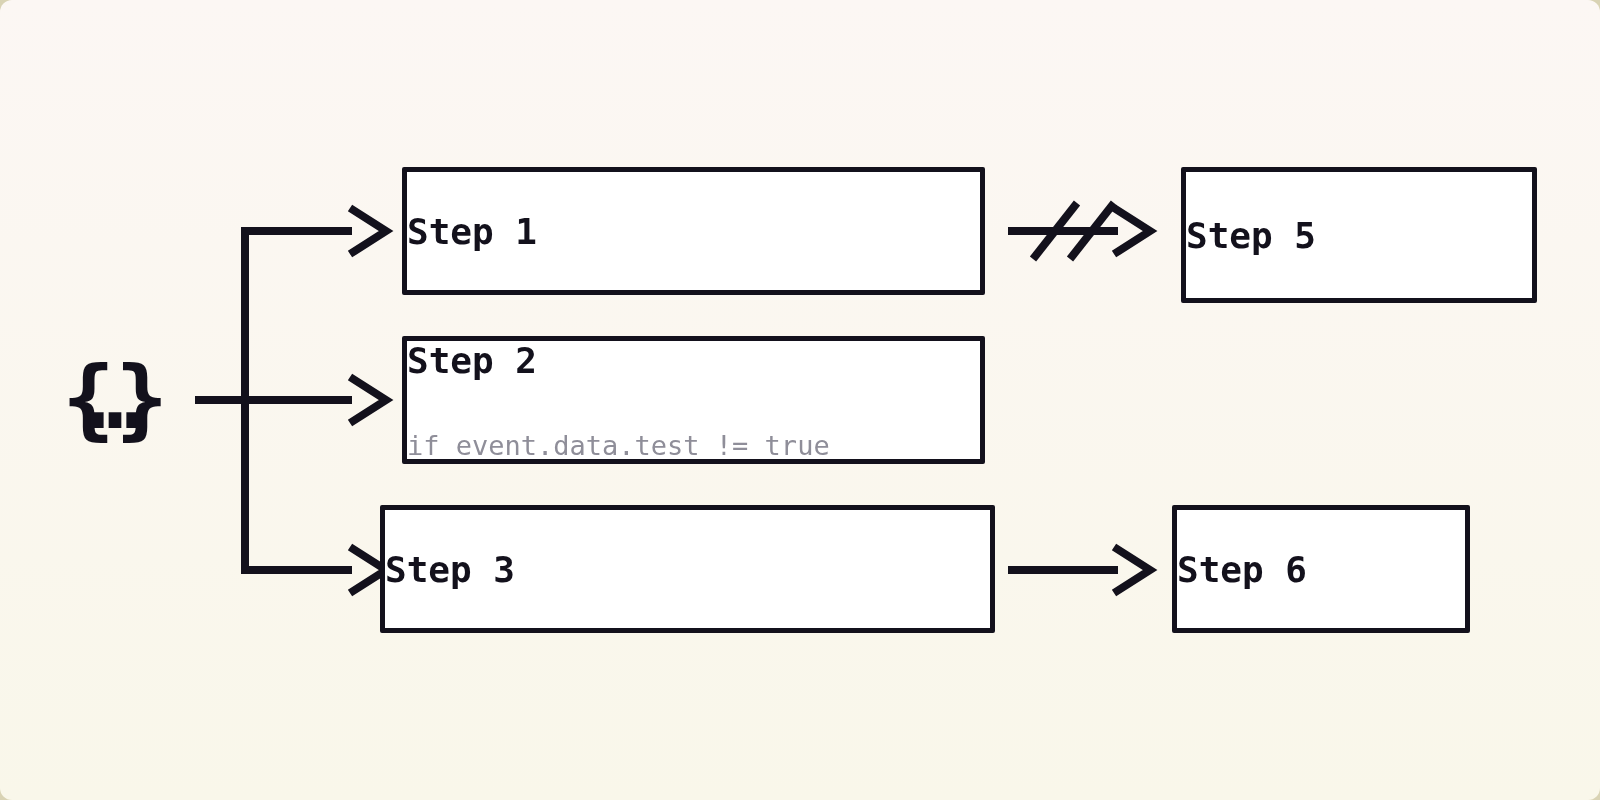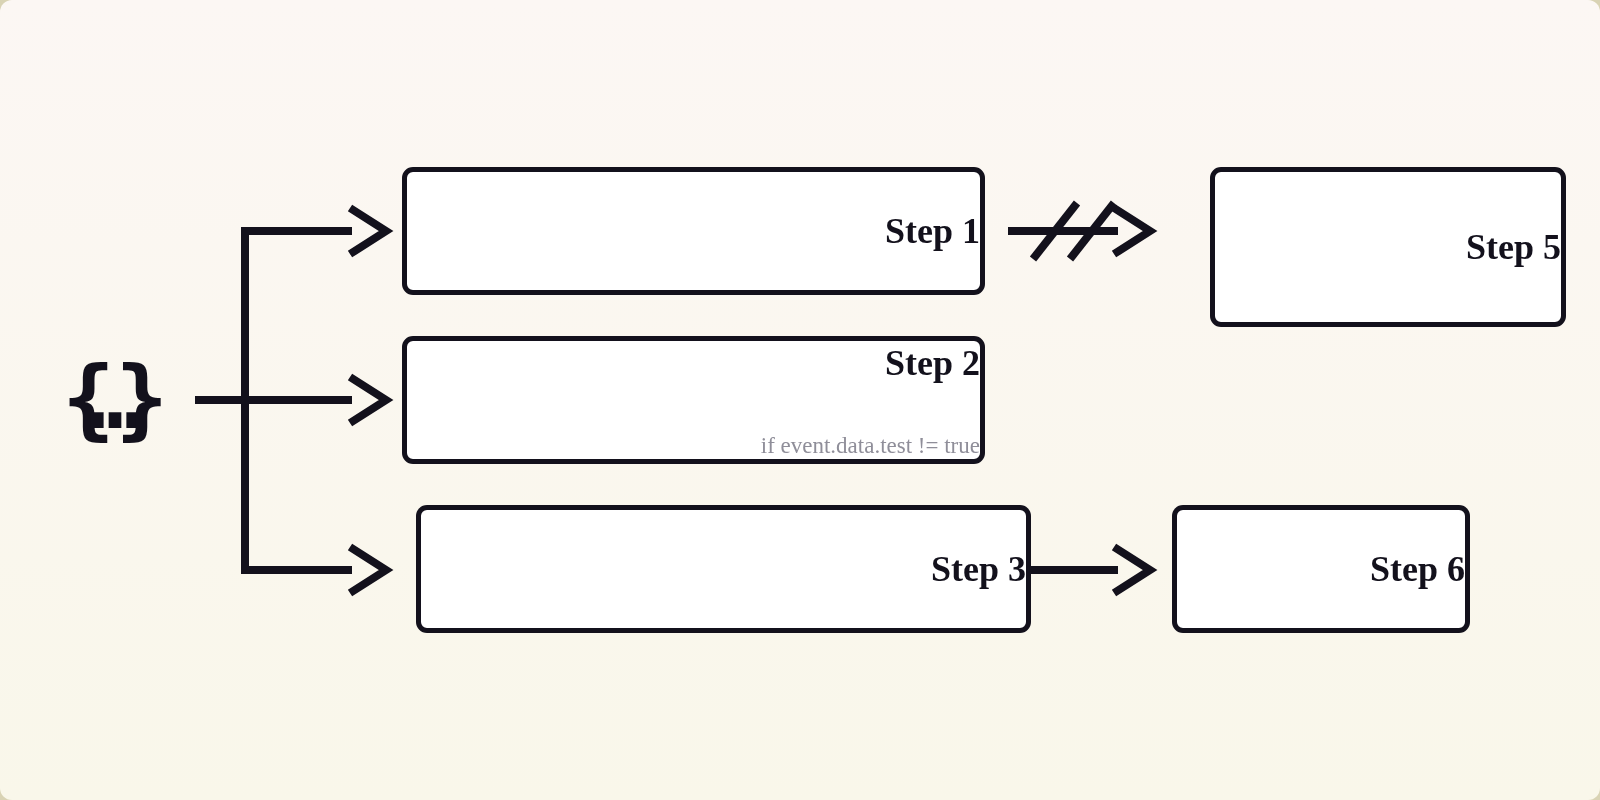--- a/index.html
+++ b/index.html
@@ -43,44 +43,43 @@
     font-size: 88px;
     font-weight: bold;
     letter-spacing: -0.30em;
     color: var(--stroke);
     white-space: nowrap;
   }
   .node {
     position: absolute;
     background: var(--node-fill);
     border: 5px solid var(--stroke);
-    border-radius: 11px;
+    border-radius: 2px;
     display: flex;
     flex-direction: column;
-    align-items: flex-end;
+    align-items: flex-start;
     justify-content: center;
-    font-family: Liberation Serif, serif;
   }
   .node-label {
     font-size: 36px;
     font-weight: bold;
     color: var(--stroke);
     white-space: pre;
   }
   .node-condition {
-    font-size: 23px;
+    font-size: 27px;
     font-weight: normal;
     color: var(--condition-color);
     margin-top: 3px;
     white-space: pre;
   }
   .node-step1 { left: 402px; top: 167px; width: 583px; height: 128px; }
   .node-step2 { left: 402px; top: 336px; width: 583px; height: 128px; gap: 46px; }
-  .node-step3 { left: 416px; top: 505px; width: 615px; height: 128px; }
-  .node-step5 { left: 1210px; top: 167px; width: 356px; height: 160px; padding-left: 40px; }
+  .node-step3 { left: 380px; top: 505px; width: 615px; height: 128px; }
+  .node-step5 { left: 1181px; top: 167px; width: 356px; height: 136px; }
   .node-step6 { left: 1172px; top: 505px; width: 298px; height: 128px; }
 </style>
 </head>
 <body>
 
 <div class="canvas">
 
   <svg class="edges-layer" viewBox="0 0 1600 800" xmlns="http://www.w3.org/2000/svg">
 
     <g>

